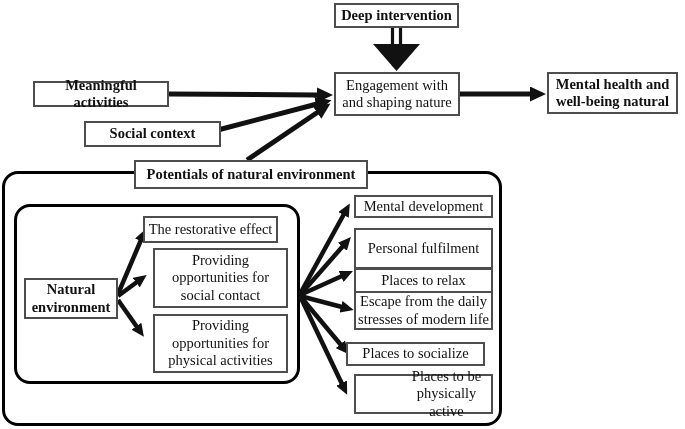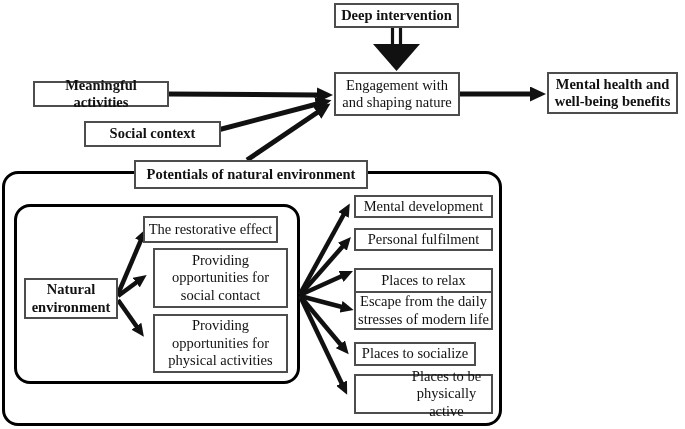--- a/index.html
+++ b/index.html
@@ -30,24 +30,24 @@
   #meaningful  { left:33px;  top:81px;  width:136px; height:26px; }
   #social      { left:84px;  top:121px; width:137px; height:26px; }
   #potentials  { left:134px; top:160px; width:234px; height:29px; }
   #outer-frame { left:2px;   top:171px; width:500px; height:255px; }
   #inner-frame { left:14px;  top:204px; width:286px; height:180px; }
   #natural     { left:24px;  top:278px; width:94px;  height:41px; }
   #med0        { left:143px; top:216px; width:135px; height:27px; }
   #med1        { left:153px; top:248px; width:135px; height:60px; }
   #med2        { left:153px; top:314px; width:135px; height:59px; }
   #out0        { left:354px; top:195px; width:139px; height:23px; }
-  #out1        { left:354px; top:228px; width:139px; height:23px; }
+  #out1        { left:354px; top:228px; width:139px; height:41px; }
   #out2        { left:354px; top:268px; width:139px; height:25px; }
   #out3        { left:354px; top:291px; width:139px; height:39px; }
-  #out4        { left:354px; top:342px; width:122px; height:24px; }
+  #out4        { left:346px; top:342px; width:139px; height:24px; }
   #out5        { left:354px; top:374px; width:139px; height:40px;padding-left:48px; }
 </style>
 </head>
 <body>
 
 <div class="canvas">
 
   <div class="round" id="outer-frame"></div>
   <div class="round" id="inner-frame"></div>
 
@@ -82,21 +82,21 @@
     <line x1="300" y1="295" x2="342" y2="276" stroke-width="4.5" marker-end="url(#ahS)"></line>
     <line x1="300" y1="296" x2="342" y2="307" stroke-width="4.5" marker-end="url(#ahS)"></line>
     <line x1="300" y1="296" x2="341" y2="345" stroke-width="4.5" marker-end="url(#ahS)"></line>
     <line x1="300" y1="296" x2="342" y2="384" stroke-width="4.5" marker-end="url(#ahS)"></line>
   </svg>
 
   <div class="box bold" id="deep">Deep intervention</div>
   <div class="box" id="engagement">Engagement with
 and shaping nature</div>
   <div class="box bold" id="mh">Mental health and
-well-being benefits</div>
+well-being natural</div>
   <div class="box bold" id="meaningful">Meaningful activities</div>
   <div class="box bold" id="social">Social context</div>
   <div class="box bold" id="potentials">Potentials of natural environment</div>
   <div class="box bold" id="natural">Natural
 environment</div>
 
   <div class="box" id="med0">The restorative effect</div>
   <div class="box" id="med1">Providing
 opportunities for
 social contact</div>

